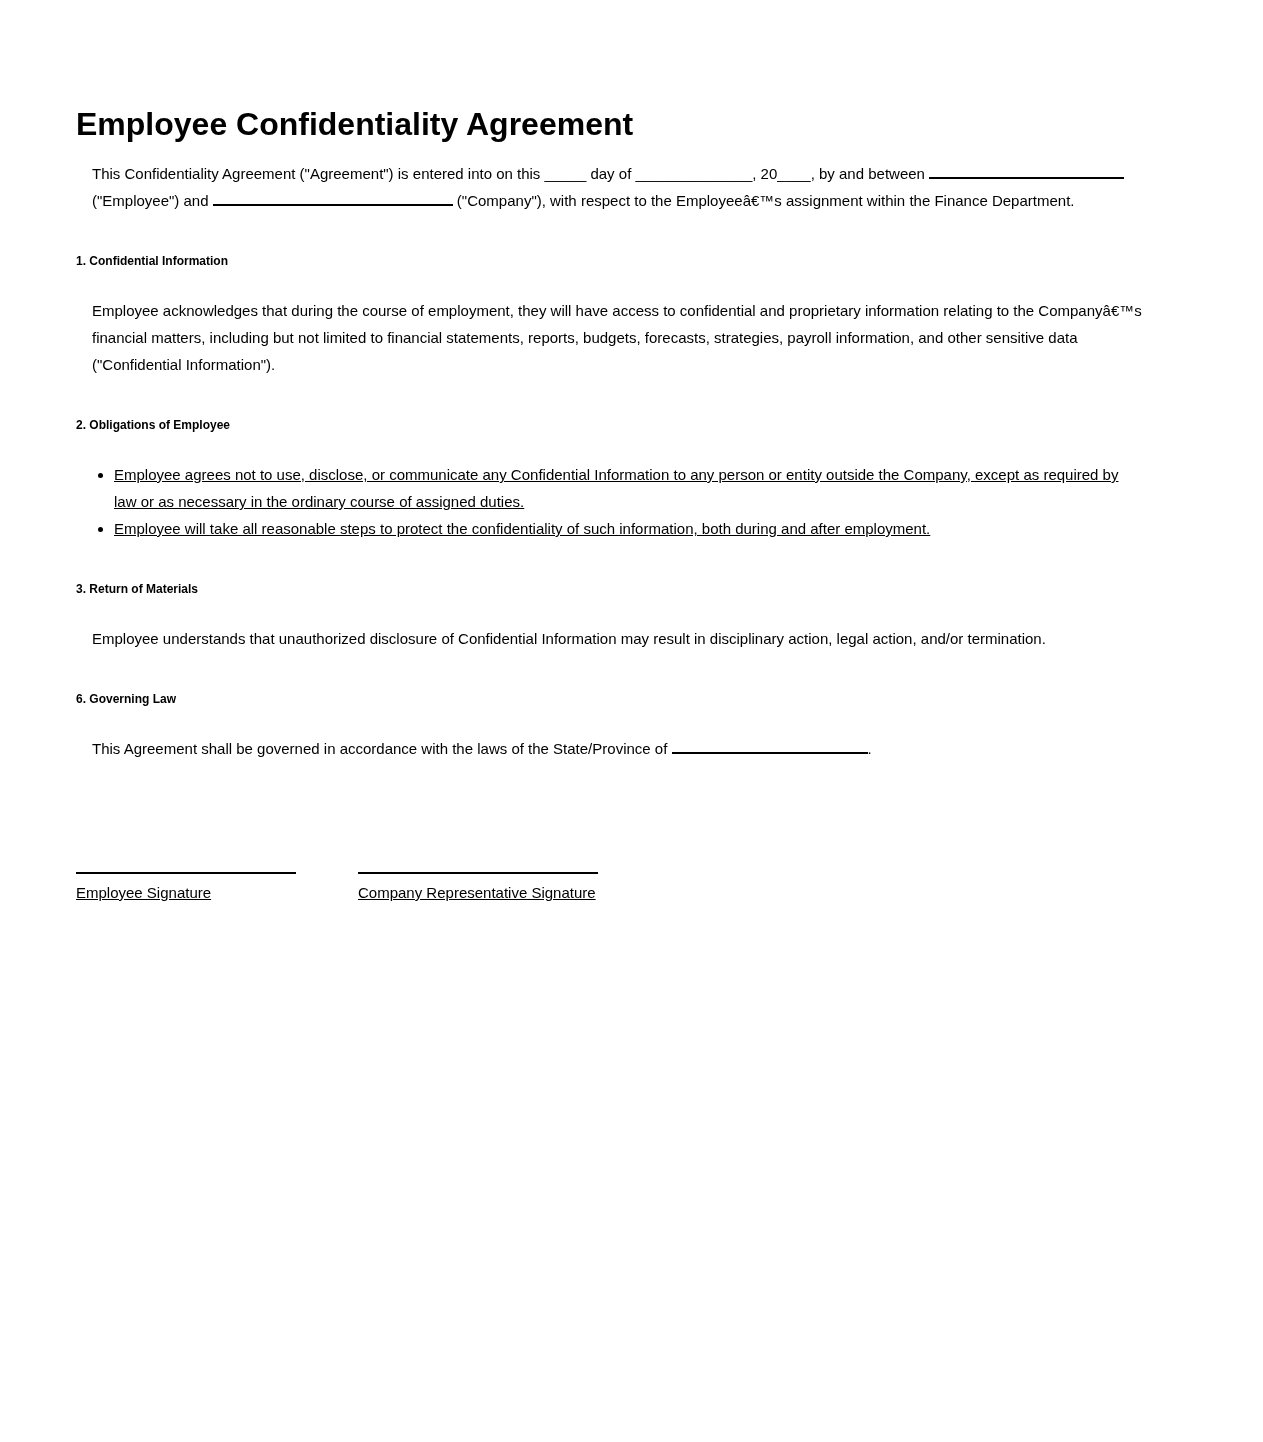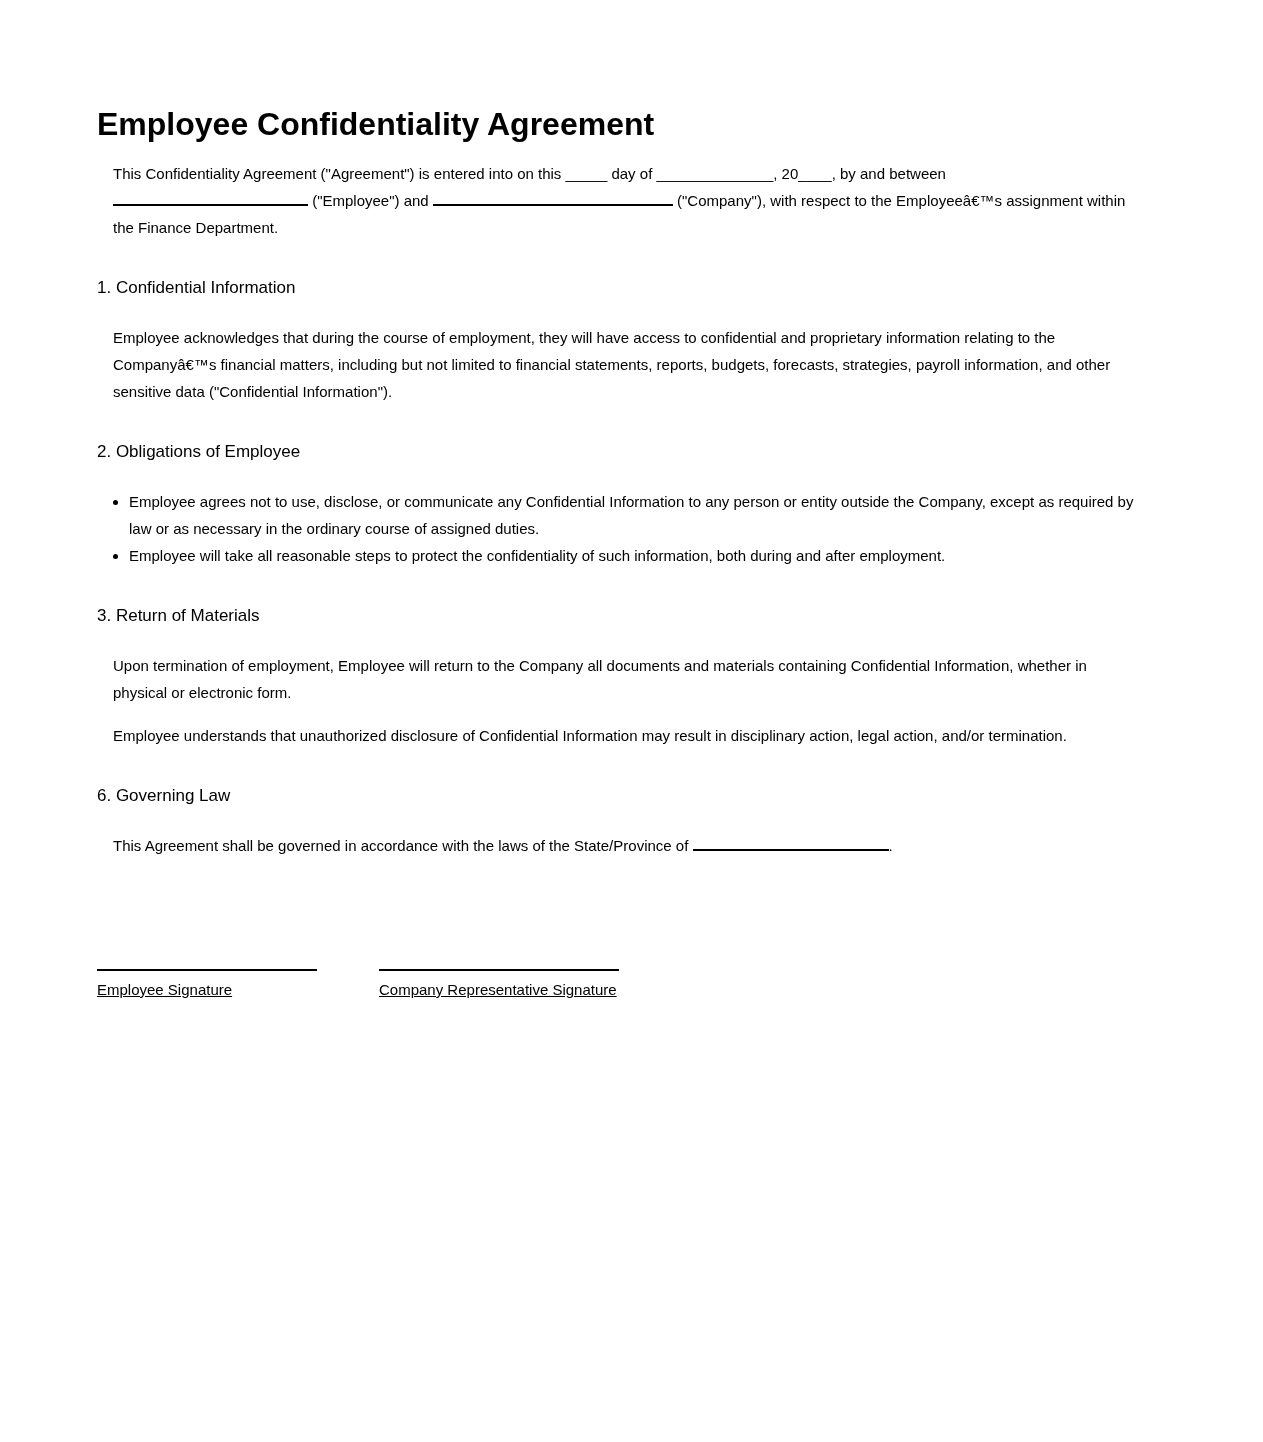--- a/index.html
+++ b/index.html
@@ -10,45 +10,46 @@
     color: #000000;
   }
   body {
     width: 1263px;
     min-height: 1442px;
     font-family: "Liberation Sans", sans-serif;
   }
   .page {
     width: 1263px;
     min-height: 1442px;
-    padding: 106px 105px 80px 97px;
+    padding: 106px 105px 80px 76px;
     font-size: 15px;
     line-height: 27px;
   }
   h1.doc-title {
     font-size: 32px;
     line-height: 36px;
     font-weight: 700;
     margin: 0 0 18px 0;
   }
   h1.doc-title.second {
     margin: 0 0 32px 0;
   }
   p.body-text {
     margin: 16px;
   }
   h2.section-heading {
-    font-size: 17px;
+    font-size: 12px;
     line-height: 20px;
-    font-weight: 400;
+    font-weight: 700;
     margin: 37px 0 26px 0;
   }
   ul.bullet-list {
-    margin: 10px;
+    margin: 16px;
     padding: 0 0 0 22px;
+    text-decoration: underline;
   }
   ul.bullet-list li {
     margin: 0;
     line-height: 27px;
   }
   .blank-bold {
     display: inline-block;
     border-bottom: 2px solid #000000;
     height: 13px;
     vertical-align: baseline;
@@ -94,21 +95,20 @@
   <section>
     <h2 class="section-heading">2. Obligations of Employee</h2>
     <ul class="bullet-list">
       <li>Employee agrees not to use, disclose, or communicate any Confidential Information to any person or entity outside the Company, except as required by law or as necessary in the ordinary course of assigned duties.</li>
       <li>Employee will take all reasonable steps to protect the confidentiality of such information, both during and after employment.</li>
     </ul>
   </section>
 
   <section>
     <h2 class="section-heading">3. Return of Materials</h2>
-    <p class="body-text">Upon termination of employment, Employee will return to the Company all documents and materials containing Confidential Information, whether in physical or electronic form.</p>
   </section>
 
 
   <section>
     <p class="body-text">Employee understands that unauthorized disclosure of Confidential Information may result in disciplinary action, legal action, and/or termination.</p>
   </section>
 
   <section>
     <h2 class="section-heading">6. Governing Law</h2>
     <p class="body-text"><span>This Agreement shall be governed in accordance with the laws of the State/Province of </span><span class="blank-bold blank-state"></span><span>.</span></p>

